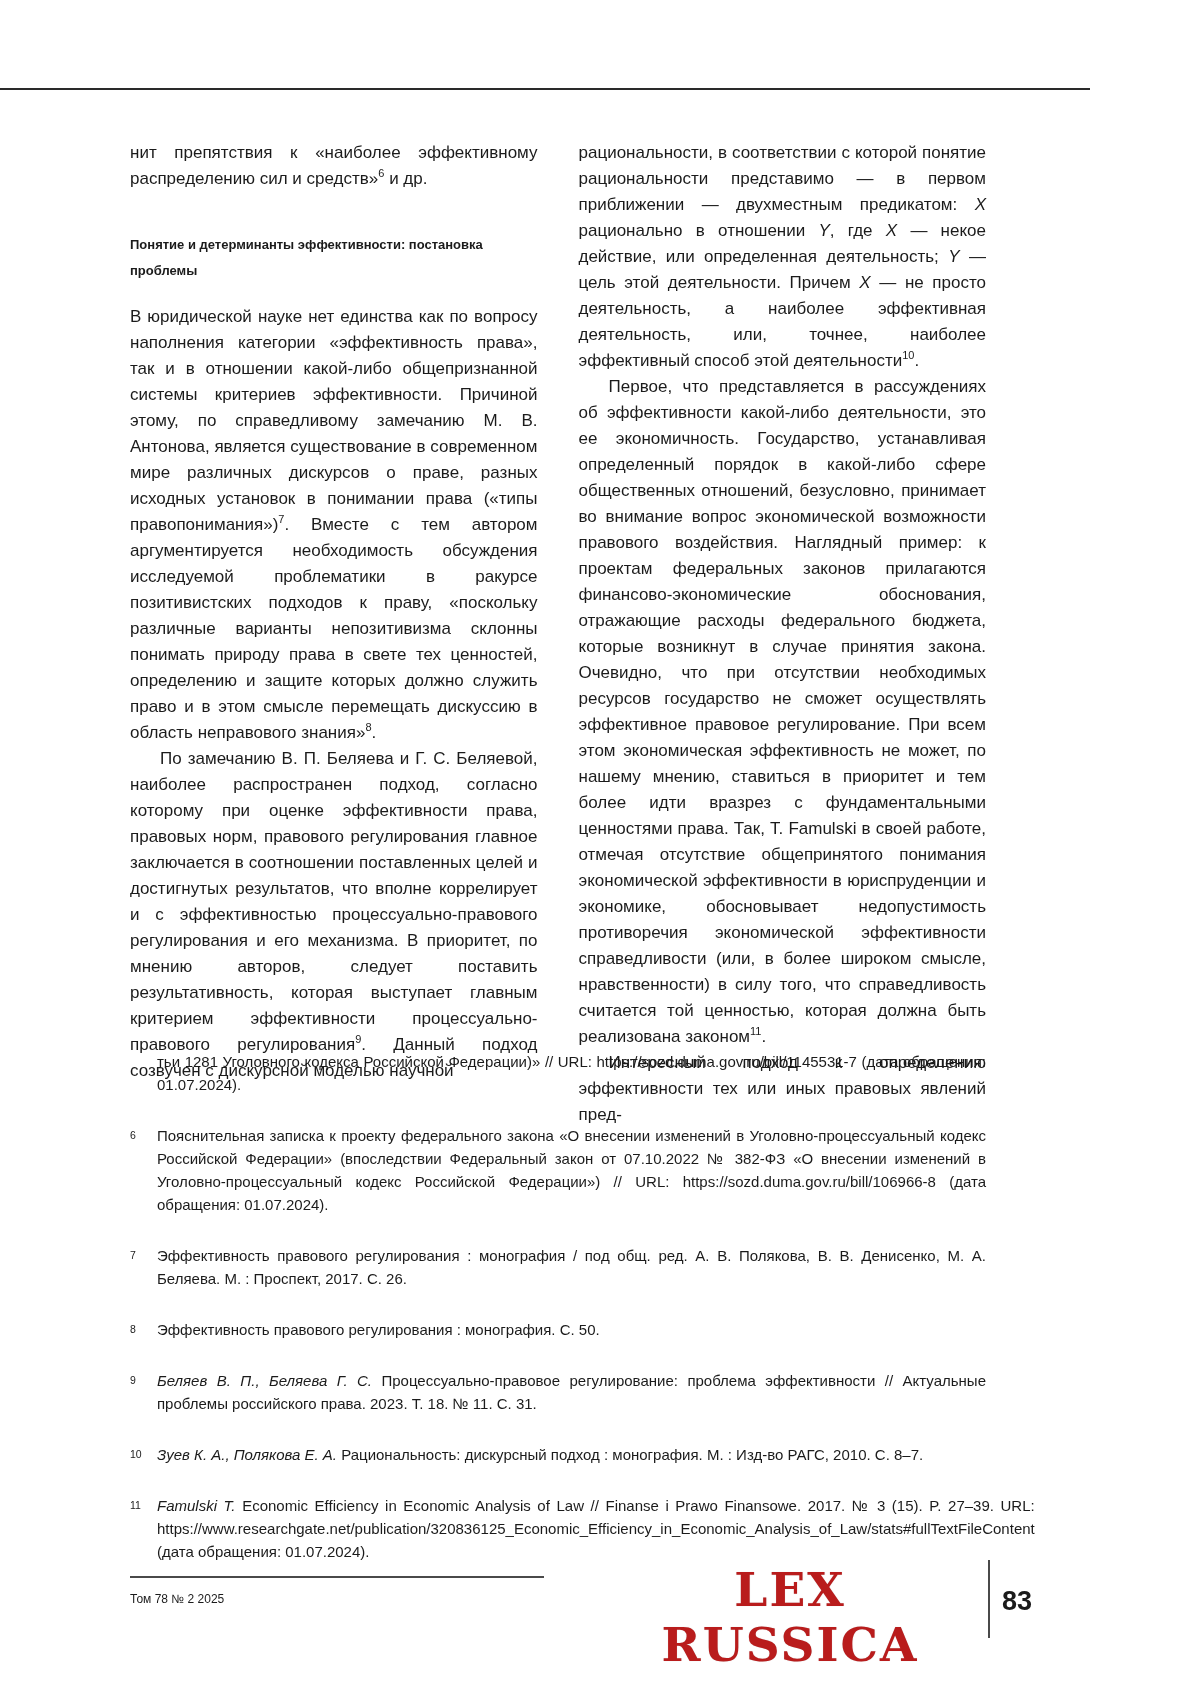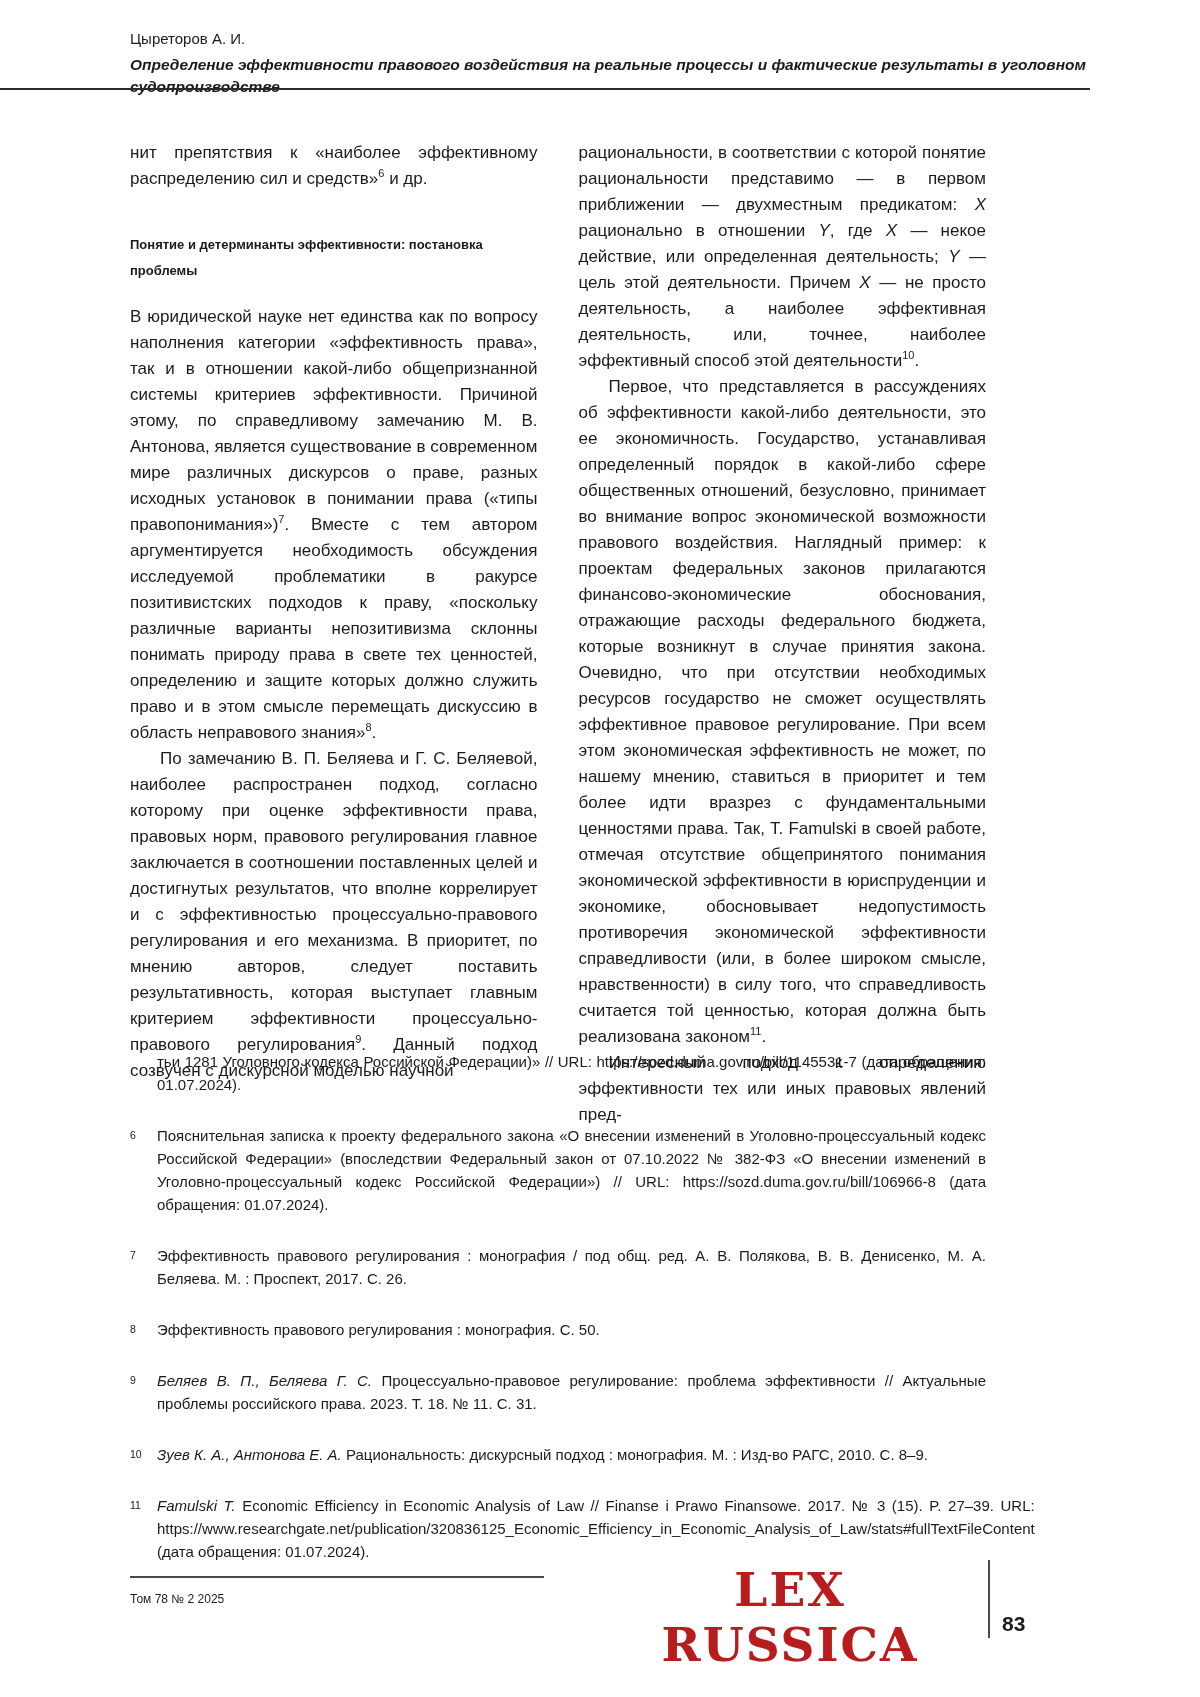--- a/index.html
+++ b/index.html
@@ -43,31 +43,27 @@
   .footer-volume { position:absolute; left:130px; top:1592px; font-size:12px; }
   .journal-logo {
     position:absolute; left:600px; top:1562px; width:380px;
     text-align:center;
     font-family:"DejaVu Serif", serif;
     font-size:47px; font-weight:bold; letter-spacing:2px;
     color:#b91c1c;
     text-shadow:0 0 1px #cfcfcf;
   }
   .pagenum-rule { position:absolute; left:988px; top:1560px; width:2px; height:78px; background:#4a4a4a; }
-  .page-num { position:absolute; left:1002px; top:1586px; font-size:21px; font-weight:bold;margin-top:26px; }
+  .page-num { position:absolute; left:1002px; top:1586px; font-size:27px; font-weight:bold; }
 </style>
 </head>
 <body>
 
 <div class="page">
 
-  <header class="header">
-    <div class="author">Цыреторов А. И.</div>
-    <div class="title">Определение эффективности правового воздействия на реальные процессы и фактические результаты в уголовном судопроизводстве</div>
-  </header>
   <div class="header-rule"></div>
 
   <main class="columns">
     <section class="col">
       <p class="para no-indent"><span>нит препятствия к «наиболее эффективному распределению сил и средств»</span><sup>6</sup><span> и др.</span></p>
       <h2 class="section-heading">Понятие и детерминанты эффективности: постановка проблемы</h2>
       <p class="para no-indent"><span>В юридической науке нет единства как по вопросу наполнения категории «эффективность права», так и в отношении какой-либо общепризнанной системы критериев эффективности. Причиной этому, по справедливому замечанию М. В. Антонова, является существование в современном мире различных дискурсов о праве, разных исходных установок в понимании права («типы правопонимания»)</span><sup>7</sup><span>. Вместе с тем автором аргументируется необходимость обсуждения исследуемой проблематики в ракурсе позитивистских подходов к праву, «поскольку различные варианты непозитивизма склонны понимать природу права в свете тех ценностей, определению и защите которых должно служить право и в этом смысле перемещать дискуссию в область неправового знания»</span><sup>8</sup><span>.</span></p>
       <p class="para"><span>По замечанию В. П. Беляева и Г. С. Беляевой, наиболее распространен подход, согласно которому при оценке эффективности права, правовых норм, правового регулирования главное заключается в соотношении поставленных целей и достигнутых результатов, что вполне коррелирует и с эффективностью процессуально-правового регулирования и его механизма. В приоритет, по мнению авторов, следует поставить результативность, которая выступает главным критерием эффективности процессуально-правового регулирования</span><sup>9</sup><span>. Данный подход созвучен с дискурсной моделью научной</span></p>
     </section>
     <section class="col">
@@ -93,21 +89,21 @@
     <div class="footnote">
       <span class="fn-num">8</span>
       <span class="fn-text"><span>Эффективность правового регулирования : монография. С. 50.</span></span>
     </div>
     <div class="footnote">
       <span class="fn-num">9</span>
       <span class="fn-text"><i>Беляев В. П., Беляева Г. С.</i><span> Процессуально-правовое регулирование: проблема эффективности // Актуальные проблемы российского права. 2023. Т. 18. № 11. С. 31.</span></span>
     </div>
     <div class="footnote">
       <span class="fn-num">10</span>
-      <span class="fn-text"><i>Зуев К. А., Антонова Е. А.</i><span> Рациональность: дискурсный подход : монография. М. : Изд-во РАГС, 2010. С. 8–9.</span></span>
+      <span class="fn-text"><i>Зуев К. А., Полякова Е. А.</i><span> Рациональность: дискурсный подход : монография. М. : Изд-во РАГС, 2010. С. 8–7.</span></span>
     </div>
     <div class="footnote">
       <span class="fn-num">11</span>
       <span class="fn-text"><i>Famulski T.</i><span> Economic Efficiency in Economic Analysis of Law // Finanse i Prawo Finansowe. 2017. № 3 (15). P. 27–39. URL: https://www.researchgate.net/publication/320836125_Economic_Efficiency_in_Economic_Analysis_of_Law/stats#fullTextFileContent (дата обращения: 01.07.2024).</span></span>
     </div>
   </section>
 
   <div class="footer-rule"></div>
   <div class="footer-volume">Том 78 № 2 2025</div>
   <div class="journal-logo">LEX RUSSICA</div>

